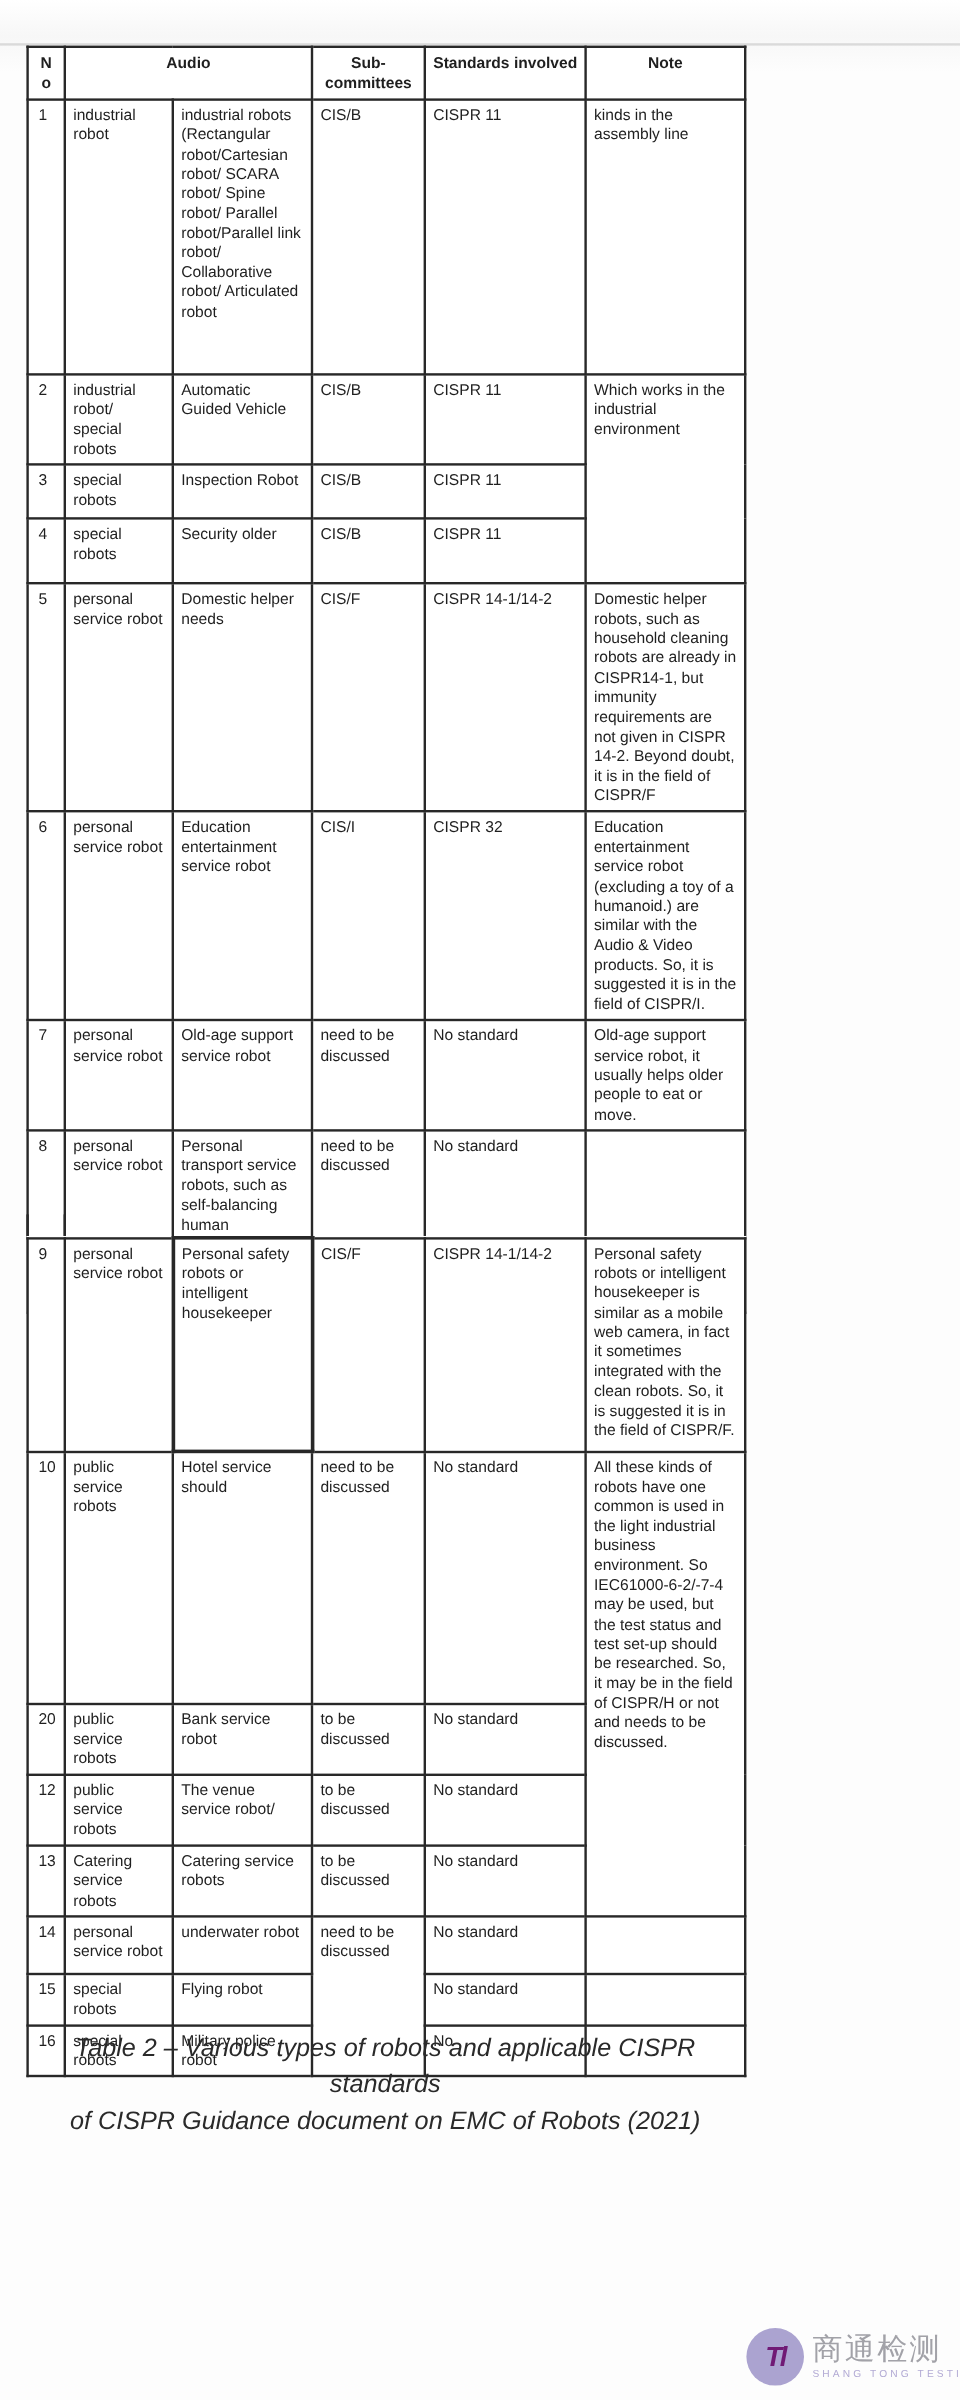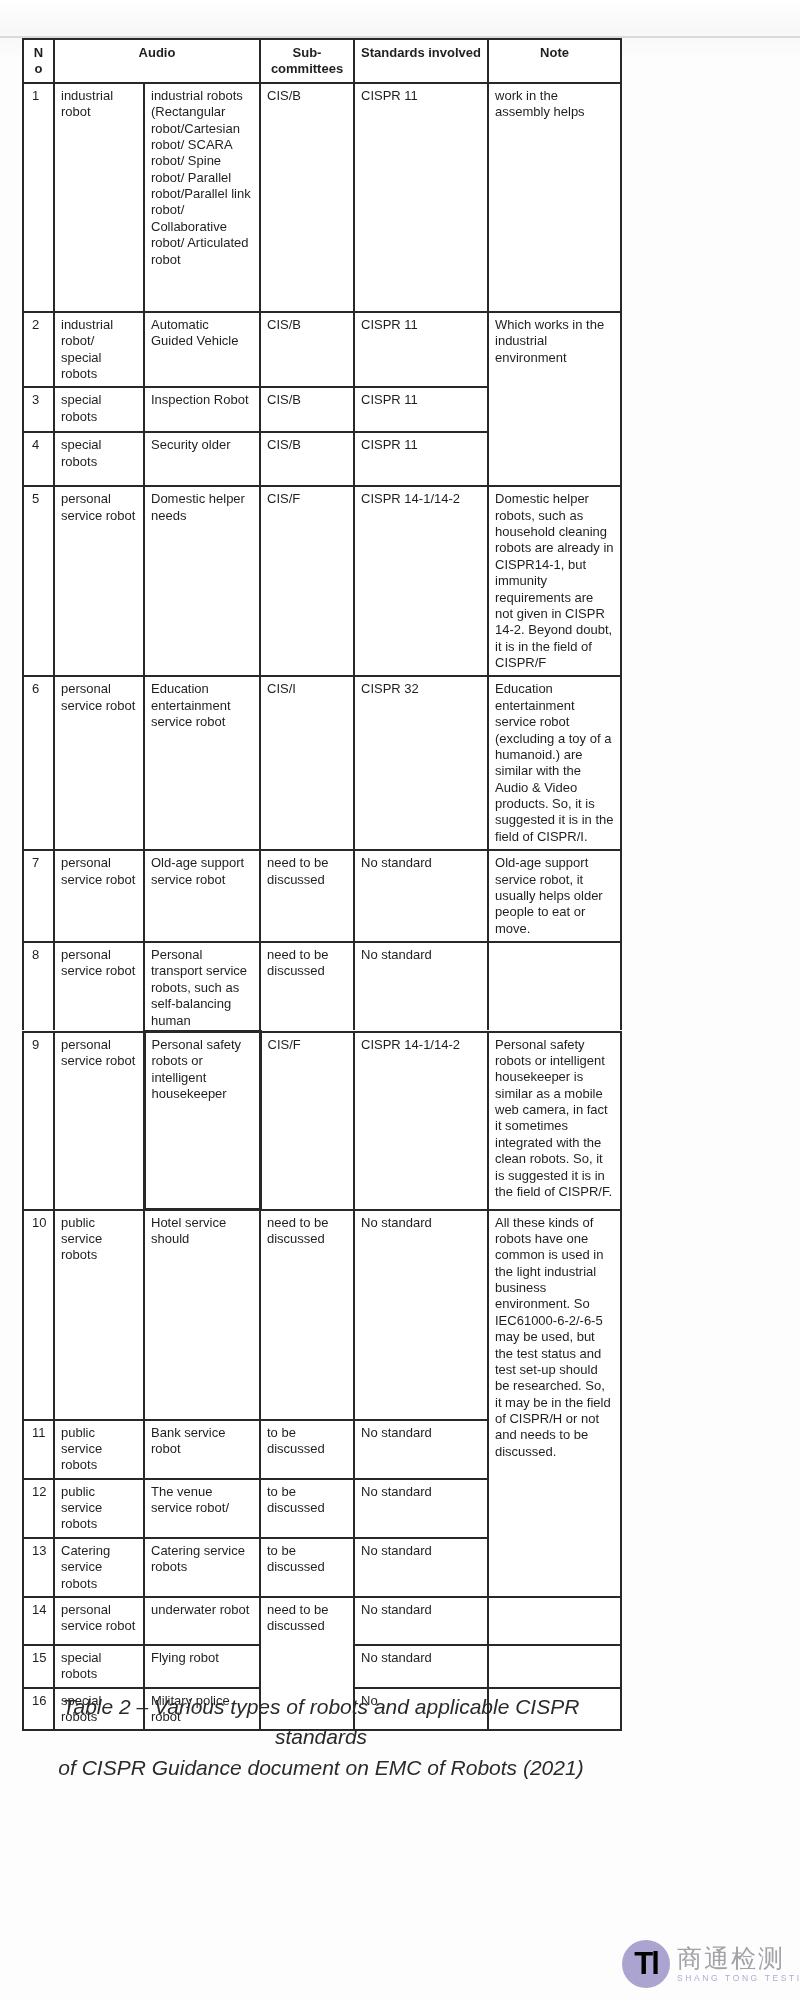--- a/index.html
+++ b/index.html
@@ -84,23 +84,24 @@
     gap: 7px;
   }
   .logo-circle {
     width: 48px;
     height: 48px;
     border-radius: 50%;
     background: #aba3d0;
     display: flex;
     align-items: center;
     justify-content: center;
-    color: #000000;
+    color: #701a75;
     font-weight: bold;
-    font-size: 31px;
+    font-style: italic;
+    font-size: 23px;
     letter-spacing: -2px;
     flex: 0 0 auto;
   }
   .logo-text-col { display: flex; flex-direction: column; }
   .logo-cn {
     font-size: 25px;
     color: #a2a2a8;
     line-height: 1.05;
     letter-spacing: 2px;
     font-family: sans-serif;
@@ -135,21 +136,21 @@
       <th>Sub-committees</th>
       <th>Standards involved</th>
       <th>Note</th>
     </tr>
     <tr style="height:229px">
       <td class="no-cell">1</td>
       <td>industrial robot</td>
       <td>industrial robots (Rectangular robot/Cartesian robot/ SCARA robot/ Spine robot/ Parallel robot/Parallel link robot/ Collaborative robot/ Articulated robot</td>
       <td>CIS/B</td>
       <td>CISPR 11</td>
-      <td>work in the assembly helps</td>
+      <td>kinds in the assembly line</td>
     </tr>
     <tr style="height:65px">
       <td class="no-cell">2</td>
       <td>industrial robot/ special robots</td>
       <td>Automatic Guided Vehicle</td>
       <td>CIS/B</td>
       <td>CISPR 11</td>
       <td rowspan="3">Which works in the industrial environment</td>
     </tr>
     <tr style="height:45px">
@@ -221,24 +222,24 @@
       <td>CIS/F</td>
       <td>CISPR 14-1/14-2</td>
       <td>Personal safety robots or intelligent housekeeper is similar as a mobile web camera, in fact it sometimes integrated with the clean robots. So, it is suggested it is in the field of CISPR/F.</td>
     </tr>
     <tr style="height:210px">
       <td class="no-cell">10</td>
       <td>public service robots</td>
       <td>Hotel service should</td>
       <td>need to be discussed</td>
       <td>No standard</td>
-      <td rowspan="4">All these kinds of robots have one common is used in the light industrial business environment. So IEC61000-6-2/-6-5 may be used, but the test status and test set-up should be researched. So, it may be in the field of CISPR/H or not and needs to be discussed.</td>
+      <td rowspan="4">All these kinds of robots have one common is used in the light industrial business environment. So IEC61000-6-2/-7-4 may be used, but the test status and test set-up should be researched. So, it may be in the field of CISPR/H or not and needs to be discussed.</td>
     </tr>
     <tr style="height:46px">
-      <td class="no-cell">11</td>
+      <td class="no-cell">20</td>
       <td>public service robots</td>
       <td>Bank service robot</td>
       <td>to be discussed</td>
       <td>No standard</td>
     </tr>
     <tr style="height:46px">
       <td class="no-cell">12</td>
       <td>public service robots</td>
       <td>The venue service robot/</td>
       <td>to be discussed</td>

